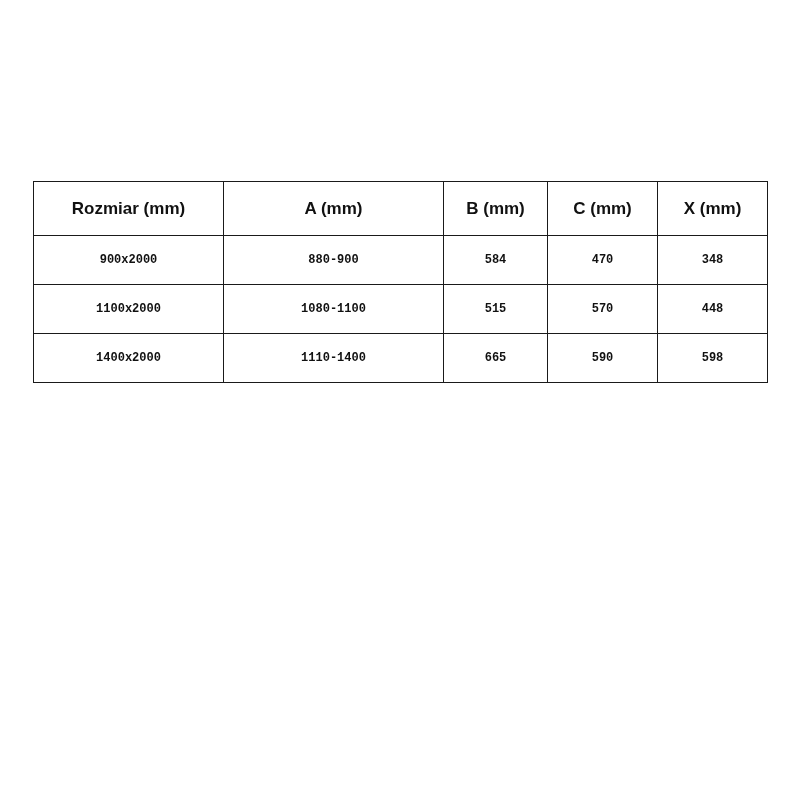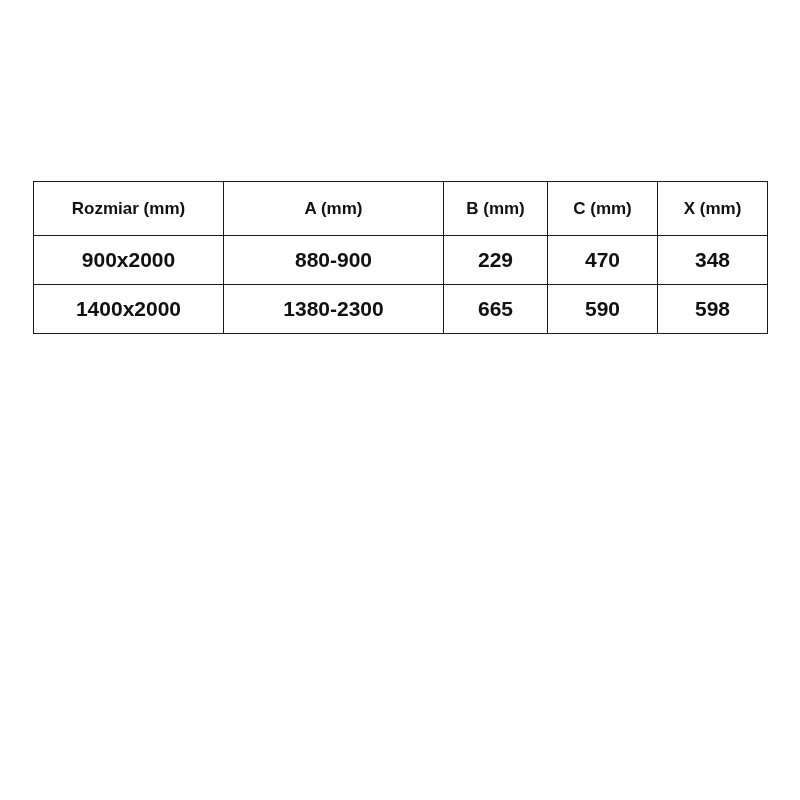--- a/index.html
+++ b/index.html
@@ -40,21 +40,22 @@
     font-weight: bold;
     color: #111111;
     padding: 0;
   }
   table.spec thead th {
     height: 53px;
     font-size: 17px;
   }
   table.spec tbody td {
     height: 48px;
-    font-size: 21px;
+    font-size: 12px;
+    font-family: Liberation Mono, monospace;
   }
   col.c0 { width: 190px; }
   col.c1 { width: 220px; }
   col.c2 { width: 104px; }
   col.c3 { width: 110px; }
   col.c4 { width: 110px; }
 </style>
 </head>
 <body>
 
@@ -74,27 +75,34 @@
           <th>A (mm)</th>
           <th>B (mm)</th>
           <th>C (mm)</th>
           <th>X (mm)</th>
         </tr>
       </thead>
       <tbody>
         <tr>
           <td>900x2000</td>
           <td>880-900</td>
-          <td>229</td>
+          <td>584</td>
           <td>470</td>
           <td>348</td>
         </tr>
         <tr>
+          <td>1100x2000</td>
+          <td>1080-1100</td>
+          <td>515</td>
+          <td>570</td>
+          <td>448</td>
+        </tr>
+        <tr>
           <td>1400x2000</td>
-          <td>1380-2300</td>
+          <td>1110-1400</td>
           <td>665</td>
           <td>590</td>
           <td>598</td>
         </tr>
       </tbody>
     </table>
   </div>
 </div>
 
 </body></html>

